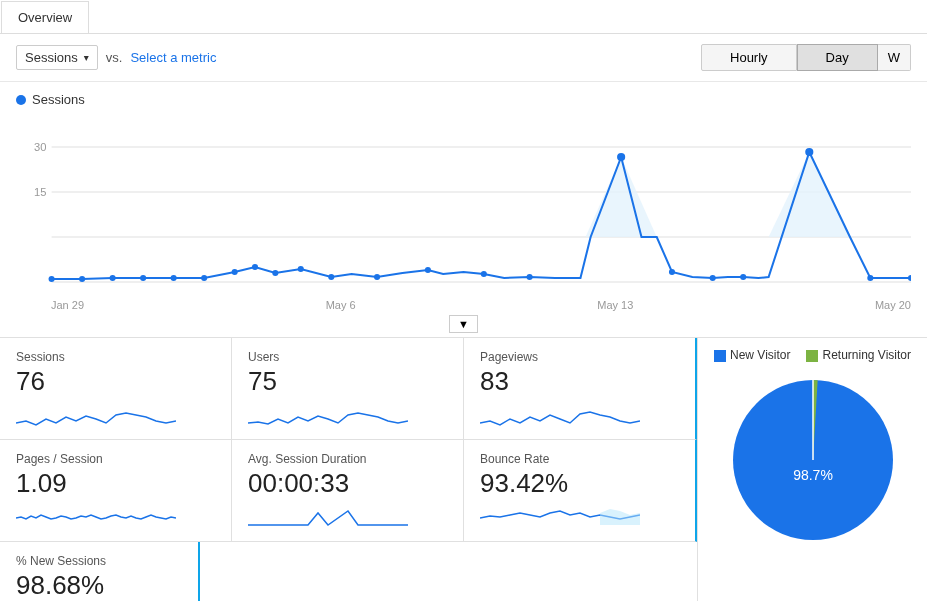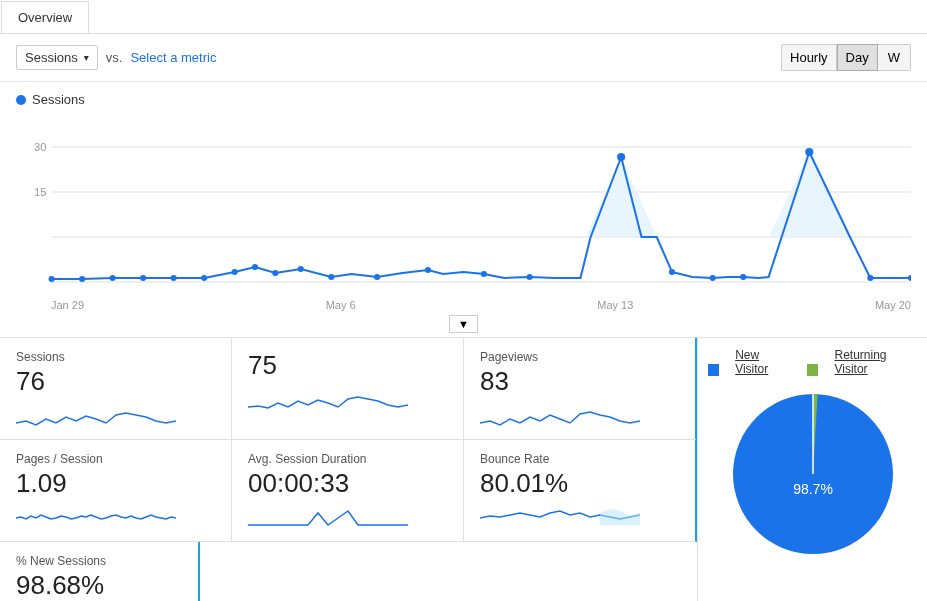--- a/index.html
+++ b/index.html
@@ -9,21 +9,21 @@
     .tab-bar { border-bottom: 1px solid #ddd; padding: 1px; }
     .tab { display: inline-block; padding: 8px 16px; background: #fff; border: 1px solid #ddd; border-bottom: none; margin-bottom: -1px; font-size: 13px; cursor: pointer; }
 
     
     .controls-bar { display: flex; align-items: center; padding: 10px 16px; border-bottom: 1px solid #e8e8e8; }
     .sessions-dropdown { display: flex; align-items: center; border: 1px solid #ccc; padding: 4px 8px; border-radius: 2px; font-size: 13px; cursor: pointer; }
     .sessions-dropdown .arrow { margin-left: 6px; font-size: 10px; }
     .vs-text { margin: 0 8px; color: #555; }
     .select-metric { color: #1a73e8; text-decoration: none; cursor: pointer; }
     .period-buttons { margin-left: auto; display: flex; gap: 0; }
-    .period-btn { padding: 5px 8px; border: 1px solid #ccc; background: #f5f5f5; cursor: pointer; font-size: 13px; }
+    .period-btn { padding: 5px 28px; border: 1px solid #ccc; background: #f5f5f5; cursor: pointer; font-size: 13px; }
     .period-btn.active { background: #e0e0e0; border-color: #aaa; }
     .period-btn:first-child { border-radius: 2px 0 0 2px; }
     .period-btn:last-child { border-radius: 0 2px 2px 0; border-left: none; }
     .more-btn { padding: 5px 10px; border: 1px solid #ccc; border-left: none; background: #f5f5f5; cursor: pointer; font-size: 13px; }
 
     
     .chart-area { padding: 10px 16px 0; position: relative; }
     .legend { display: flex; align-items: center; margin-bottom: 8px; }
     .legend-dot { width: 10px; height: 10px; border-radius: 50%; background: #1a73e8; display: inline-block; margin-right: 6px; }
     .legend-label { font-size: 13px; color: #333; }
@@ -42,21 +42,21 @@
     .stats-left { flex: 1; display: flex; flex-direction: column; }
     .stats-row { display: flex; }
     .stat-cell { flex: 1; padding: 12px 16px 8px; border-right: 1px solid #e0e0e0; border-bottom: 1px solid #e0e0e0; }
     .stat-cell:last-child { border-right: 2px solid #0ea5e9; }
     .stat-label { font-size: 12px; color: #555; margin-bottom: 2px; }
     .stat-value { font-size: 26px; font-weight: 300; color: #222; margin-bottom: 4px; }
     .stat-sparkline { height: 30px; }
 
     .stats-right { width: 230px; border-left: 1px solid #e0e0e0; padding: 10px; }
     .pie-legend { display: flex; gap: 16px; font-size: 12px; margin-bottom: 8px; justify-content: center; }
-    .pie-legend-item { display: flex; align-items: flex-end; gap: 16px; text-decoration: underline; }
+    .pie-legend-item { display: flex; align-items: flex-end; gap: 4px; }
     .pie-legend-box { width: 12px; height: 12px; }
     .pie-container { display: flex; justify-content: center; align-items: center; position: relative; }
   </style>
 </head>
 <body>
 
 <div class="tab-bar">
   <div class="tab">Overview</div>
 </div>
 
@@ -138,20 +138,21 @@
       <div class="stat-cell">
         <div class="stat-label">Sessions</div>
         <div class="stat-value">76</div>
         <div class="stat-sparkline">
           <svg width="160" height="30" viewBox="0 0 160 30">
             <polyline points="0,22 10,20 20,24 30,18 40,22 50,16 60,20 70,15 80,18 90,22 100,14 110,12 120,14 130,16 140,20 150,22 160,20" fill="none" stroke="#1a73e8" stroke-width="1.5"></polyline>
           </svg>
         </div>
       </div>
       <div class="stat-cell">
+        <div class="stat-label">Users</div>
         <div class="stat-value">75</div>
         <div class="stat-sparkline">
           <svg width="160" height="30" viewBox="0 0 160 30">
             <polyline points="0,22 10,21 20,23 30,18 40,22 50,16 60,20 70,15 80,18 90,22 100,14 110,12 120,14 130,16 140,20 150,22 160,20" fill="none" stroke="#1a73e8" stroke-width="1.5"></polyline>
           </svg>
         </div>
       </div>
       <div class="stat-cell">
         <div class="stat-label">Pageviews</div>
         <div class="stat-value">83</div>
@@ -177,21 +178,21 @@
         <div class="stat-label">Avg. Session Duration</div>
         <div class="stat-value">00:00:33</div>
         <div class="stat-sparkline">
           <svg width="160" height="30" viewBox="0 0 160 30">
             <polyline points="0,22 20,22 40,22 60,22 70,10 80,22 100,8 110,22 130,22 150,22 160,22" fill="none" stroke="#1a73e8" stroke-width="1.5"></polyline>
           </svg>
         </div>
       </div>
       <div class="stat-cell">
         <div class="stat-label">Bounce Rate</div>
-        <div class="stat-value">80.01%</div>
+        <div class="stat-value">93.42%</div>
         <div class="stat-sparkline">
           <svg width="160" height="30" viewBox="0 0 160 30">
             <polyline points="0,15 10,13 20,14 30,12 40,10 50,12 60,14 70,10 80,8 90,12 100,10 110,14 120,12 130,14 140,16 150,14 160,12" fill="none" stroke="#1a73e8" stroke-width="1.5"></polyline>
             <polygon points="120,10 130,6 140,8 150,12 160,10 160,22 120,22" fill="#b3e5fc" opacity="0.5"></polygon>
           </svg>
         </div>
       </div>
     </div>
 
     <div class="stats-row">

